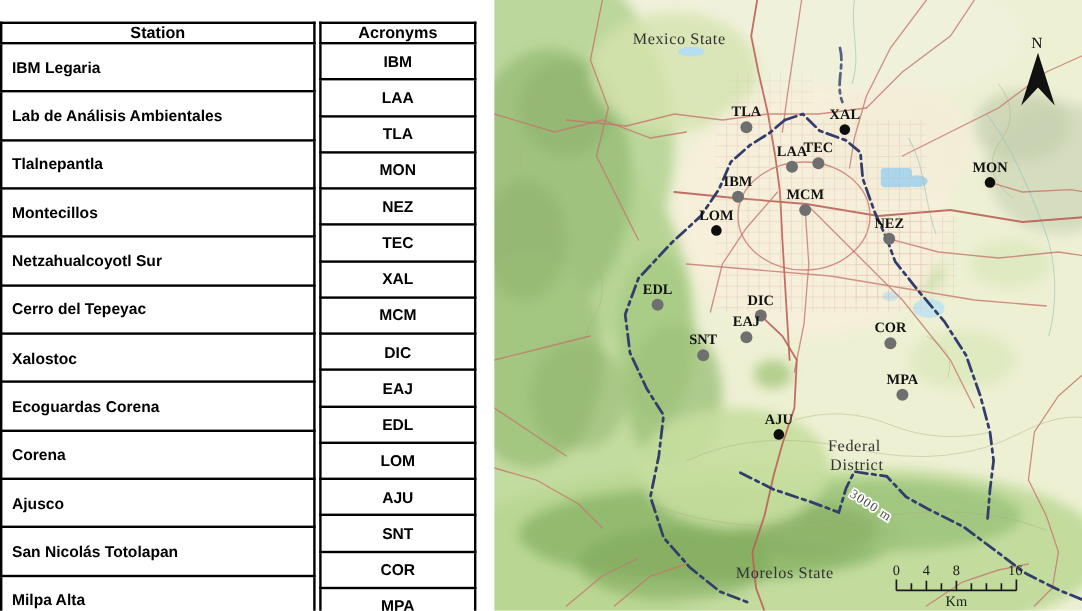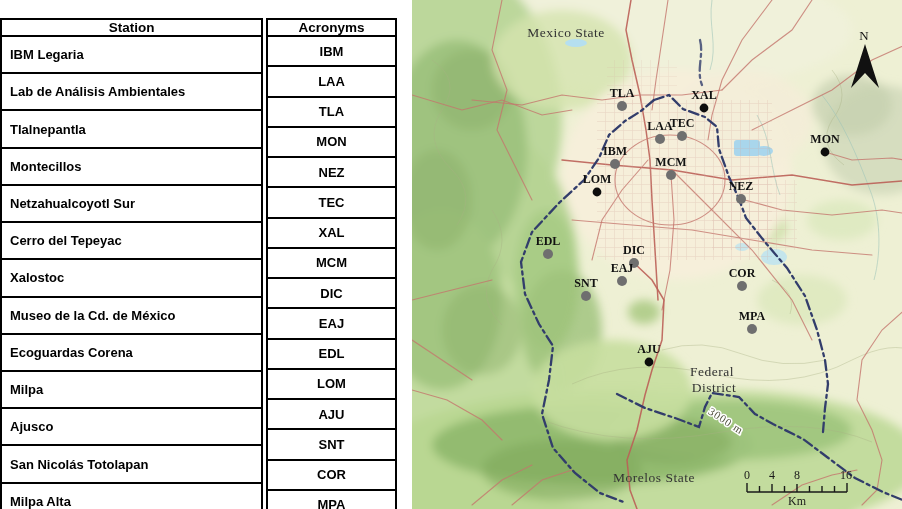--- a/index.html
+++ b/index.html
@@ -64,27 +64,24 @@
           <tr>
             <td class="station">Netzahualcoyotl Sur</td>
           </tr>
           <tr>
             <td class="station">Cerro del Tepeyac</td>
           </tr>
           <tr>
             <td class="station">Xalostoc</td>
           </tr>
           <tr>
-            <td class="station">Museo de la Cd. de México</td>
-          </tr>
-          <tr>
             <td class="station">Ecoguardas Corena</td>
           </tr>
           <tr>
-            <td class="station">Milpa</td>
+            <td class="station">Corena</td>
           </tr>
           <tr>
             <td class="station">Ajusco</td>
           </tr>
           <tr>
             <td class="station">San Nicolás Totolapan</td>
           </tr>
           <tr>
             <td class="station">Milpa Alta</td>
           </tr>

